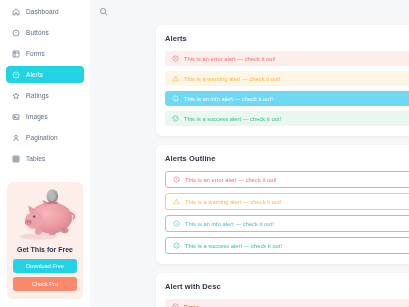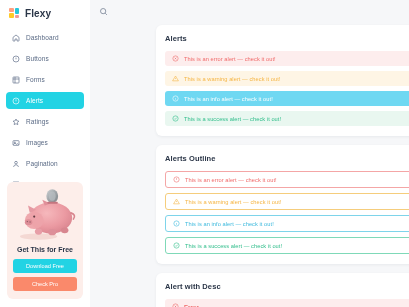--- a/index.html
+++ b/index.html
@@ -141,29 +141,20 @@
 
   .alert-desc-title { font-size: 6px; font-weight: bold; }
 </style>
 </head>
 <body>
 
 <div id="app">
 
   <aside class="sidebar">
 
-    <div class="brand">
-      <span class="brand-logo">
-        <i class="bl1"></i>
-          <i class="bl2"></i>
-          <i class="bl3"></i>
-          <i class="bl4"></i>
-      </span>
-      <span class="brand-name">Flexy</span>
-    </div>
 
     <nav class="nav">
 
       <div class="nav-item">
         <span class="nav-icon">
           <svg viewBox="0 0 24 24" fill="none" stroke="currentColor" stroke-width="2">
               <path d="M3 10l9-7 9 7v10a1 1 0 0 1-1 1h-5v-6H9v6H4a1 1 0 0 1-1-1z"></path>
             </svg>
         </span>
         <span class="nav-label">Dashboard</span>

